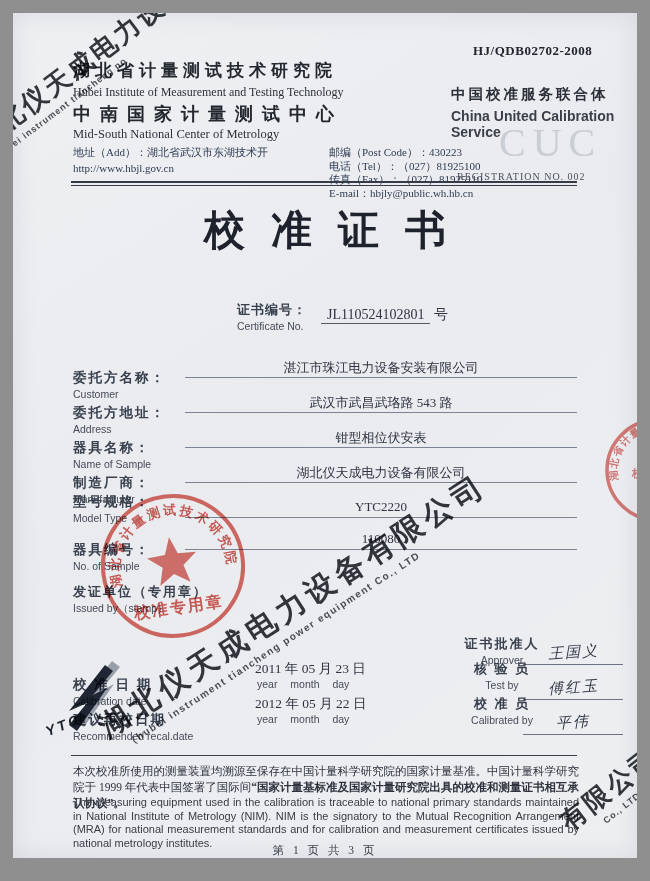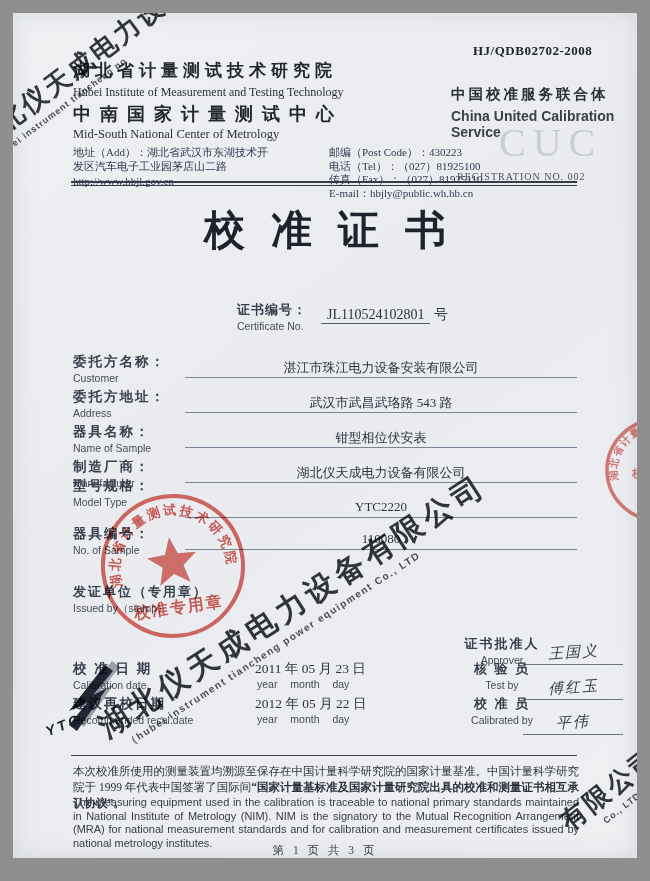--- a/index.html
+++ b/index.html
@@ -33,21 +33,21 @@
   .title-en { left:0; top:250px; width:624px; text-align:center; font-size:17px; font-weight:bold; word-spacing:10px; color:#22262e; }
 
   
   .certno-label { left:224px; top:288px; }
   .lab-zh { font-size:13px; font-weight:600; letter-spacing:1px; color:#39404e; }
   .lab-en { font-size:10.5px; color:#454b57; margin-top:1px; }
   .certno-value { left:308px; top:293px; font-size:14px; font-family:"Liberation Serif",serif; color:#2e3340; }
   .certno-value .u { border-bottom:1px solid #555c68; padding:0 6px 1px 6px;margin-top:12px; }
 
   
-  .f-label { left:60px; width:118px; }
+  .f-label { left:60px; width:118px;margin-top:16px; }
   .f-label .lab-zh { letter-spacing:2px; font-size:13.5px; }
   .f-line { left:172px; width:392px; height:19px; border-bottom:1px solid #7b8494;
             text-align:center; font-size:13px; font-family:"Liberation Serif",serif; color:#2e3340; }
 
   
   .issued { left:60px; top:570px; }
 
   
   .sig-label { width:138px; text-align:center; }
   .sig-label .lab-zh { letter-spacing:2px; }
@@ -89,21 +89,20 @@
 <div class="frame">
   <div class="paper">
 
     <div class="abs org-zh">湖北省计量测试技术研究院</div>
     <div class="abs org-en">Hubei Institute of Measurement and Testing Technology</div>
     <div class="abs center-zh">中南国家计量测试中心</div>
     <div class="abs center-en">Mid-South National Center of Metrology</div>
 
     <div class="abs contact contact-l">
       <div>地址（Add）：湖北省武汉市东湖技术开</div>
-      <div>发区汽车电子工业园茅店山二路</div>
       <div class="www">http://www.hbjl.gov.cn</div>
     </div>
     <div class="abs contact contact-r">
       <div>邮编（Post Code）：430223</div>
       <div>电话（Tel）：（027）81925100</div>
       <div>传真（Fax）：（027）81925110</div>
       <div>E-mail：hbjly@public.wh.hb.cn</div>
     </div>
 
     <div class="abs doc-code">HJ/QDB02702-2008</div>

